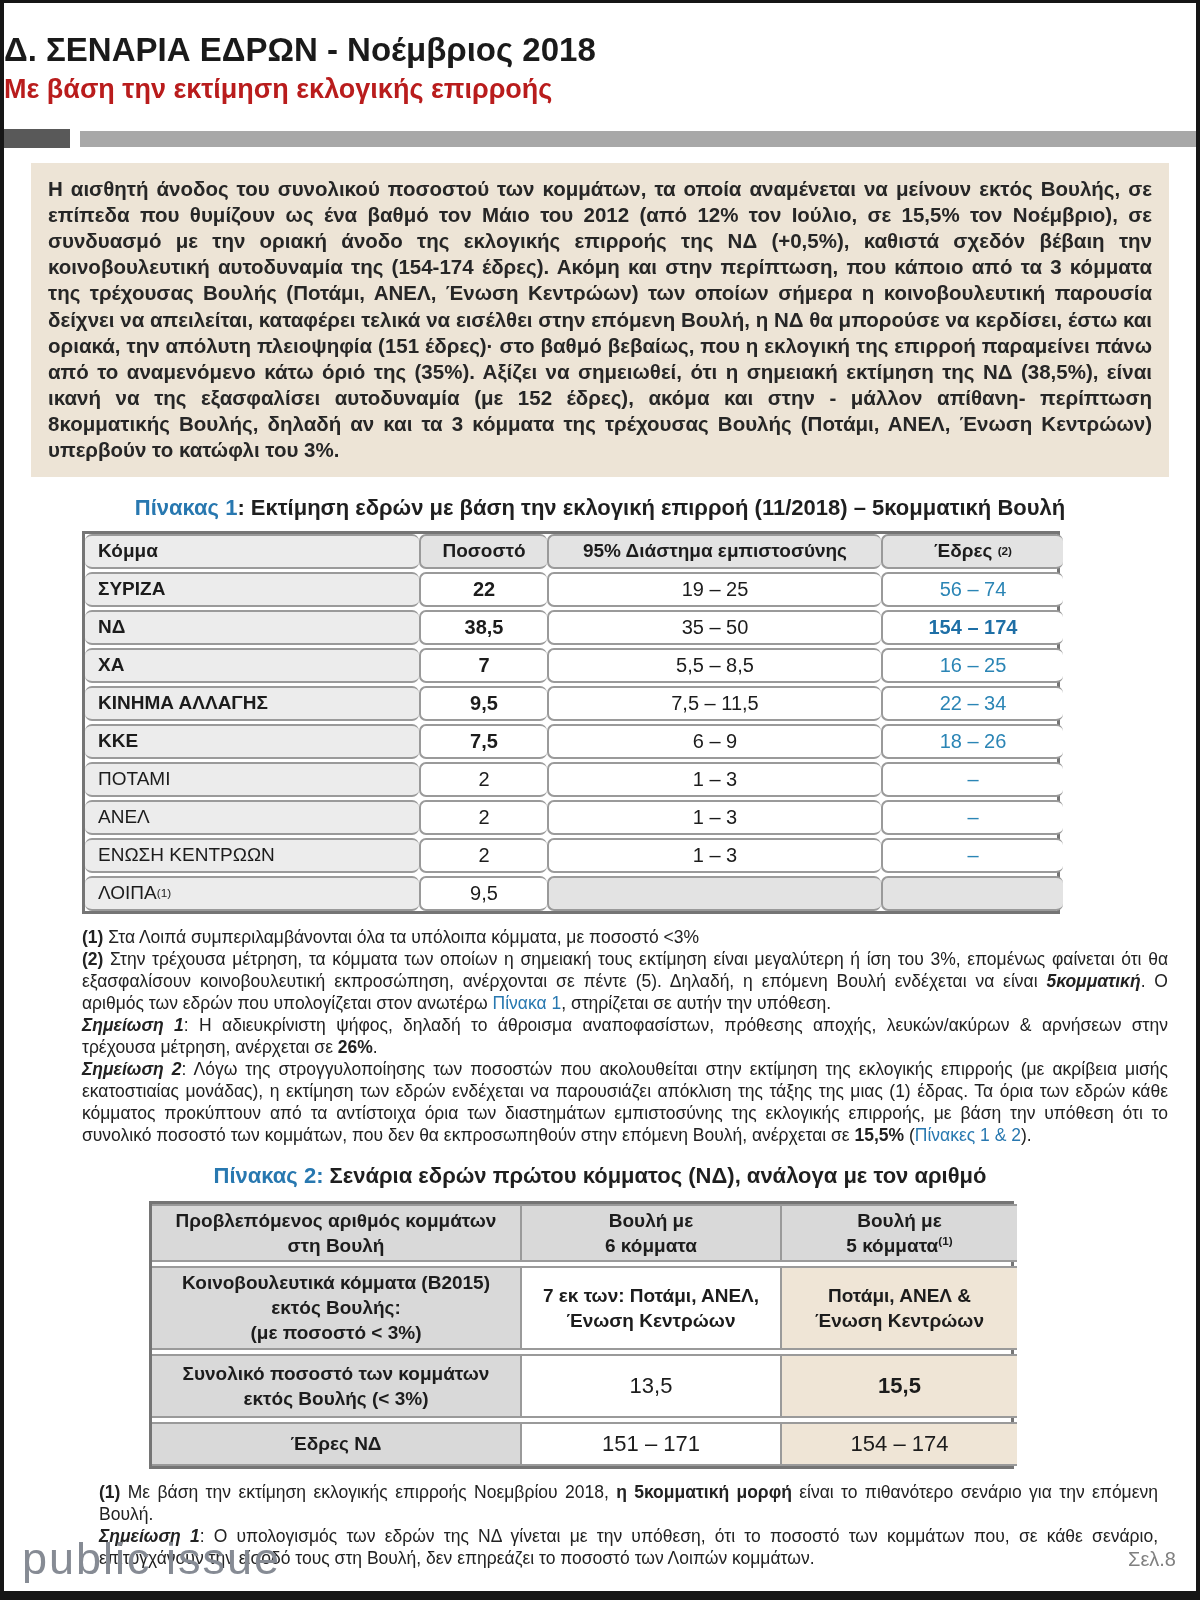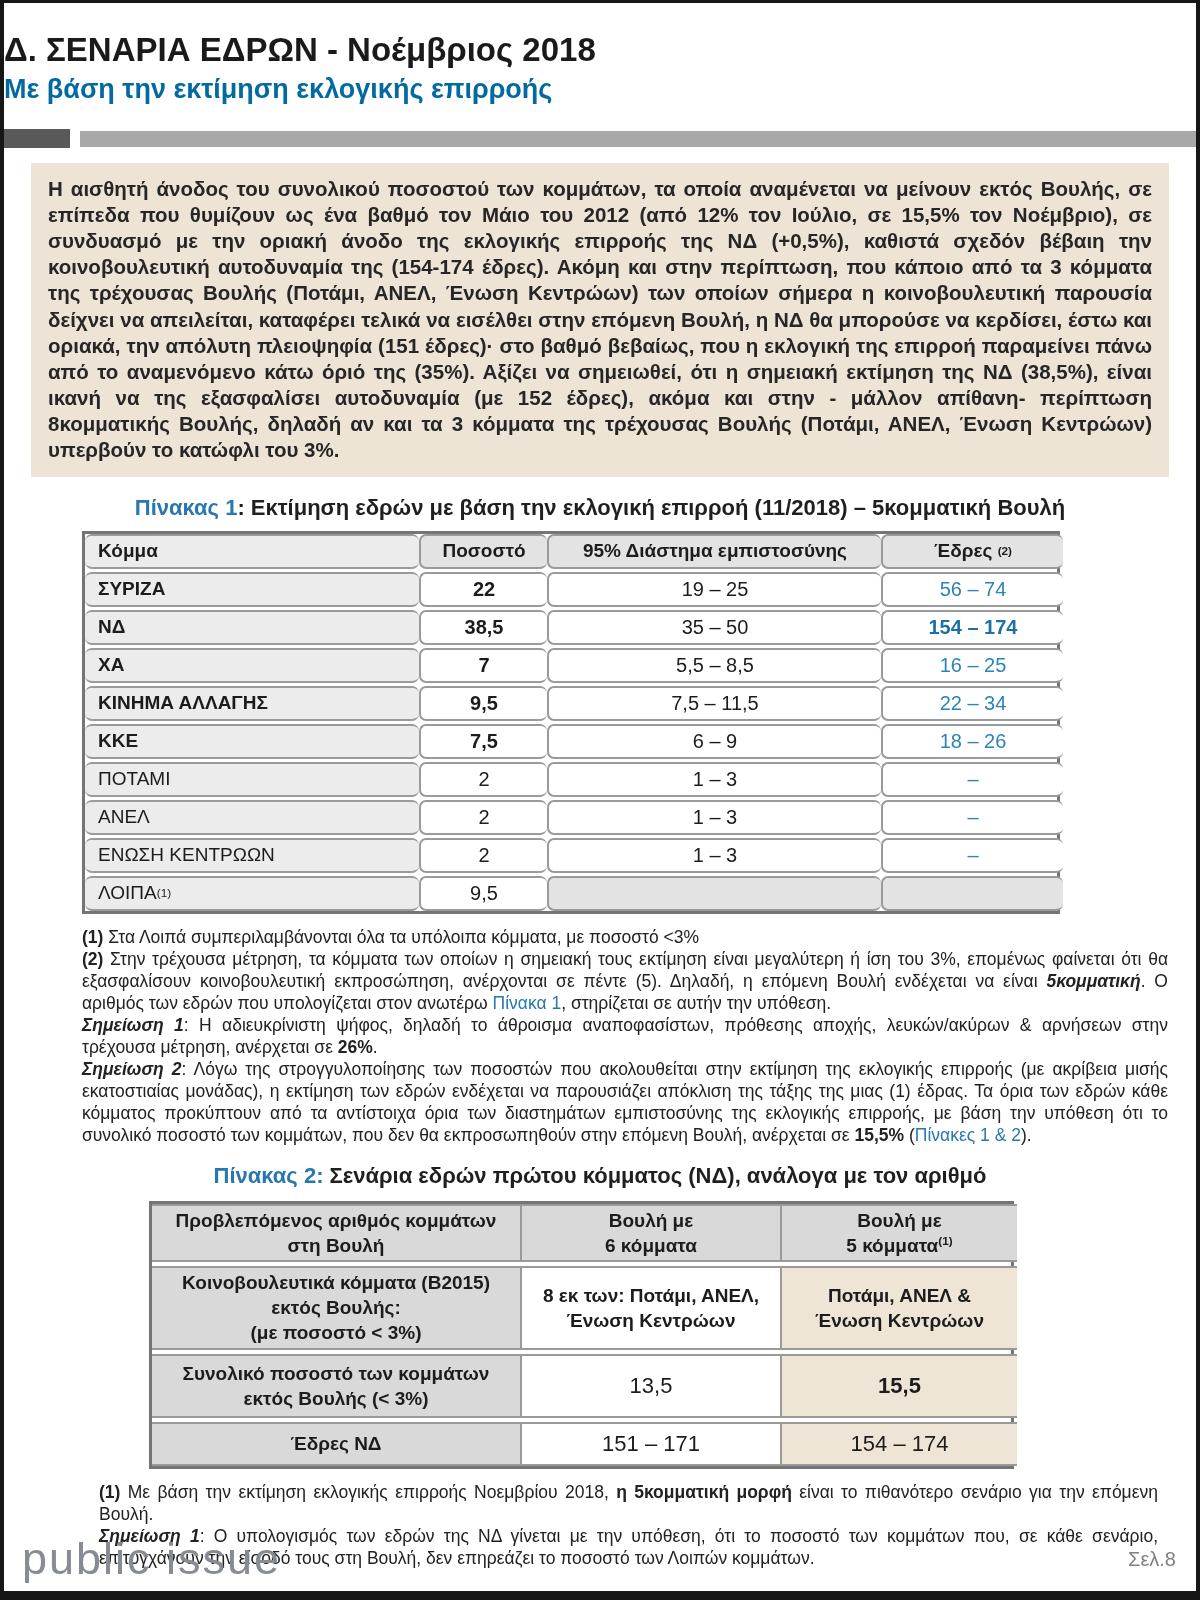--- a/index.html
+++ b/index.html
@@ -13,21 +13,21 @@
     border-left: 4px solid #161616;
     border-right: 4px solid #161616;
     border-top: 3px solid #161616;
     border-bottom: 9px solid #161616;
     overflow: hidden;
   }
 
   
   .header { text-align: left; padding-top: 26px; }
   .title { font-size: 33px; font-weight: bold; color:#1a1a1a; line-height: 1.25; }
-  .subtitle { font-size: 27px; font-weight: bold; color:#0369a1; line-height: 1.3; margin-top: 2px; }
+  .subtitle { font-size: 27px; font-weight: bold; color:#b91c1c; line-height: 1.3; margin-top: 2px; }
 
   .accent-row { display: flex; align-items: center; margin-top: 22px; }
   .accent-dark { width: 66px; height: 19px; background: #595959; }
   .accent-gap { width: 10px; height: 16px; }
   .accent-light { flex: 1; height: 16px; background: #a8a8a8; }
 
   
   .intro {
     margin: 15px 27px 0 27px;
     background: #ede4d6;
@@ -211,21 +211,21 @@
       <span class="line">Βουλή με</span>
       <span class="line"><span>5 κόμματα</span><sup>(1)</sup></span>
     </div>
 
     <div class="c gray r1">
       <span class="line">Κοινοβουλευτικά κόμματα (Β2015)</span>
       <span class="line">εκτός Βουλής:</span>
       <span class="line">(με ποσοστό &lt; 3%)</span>
     </div>
     <div class="c r1 bl bold">
-      <span class="line">8 εκ των: Ποτάμι, ΑΝΕΛ,</span>
+      <span class="line">7 εκ των: Ποτάμι, ΑΝΕΛ,</span>
       <span class="line">Ένωση Κεντρώων</span>
     </div>
     <div class="c r1 bl beige bold">
       <span class="line">Ποτάμι, ΑΝΕΛ &amp;</span>
       <span class="line">Ένωση Κεντρώων</span>
     </div>
 
     <div class="c gray r2">
       <span class="line">Συνολικό ποσοστό των κομμάτων</span>
       <span class="line">εκτός Βουλής (&lt; 3%)</span>

